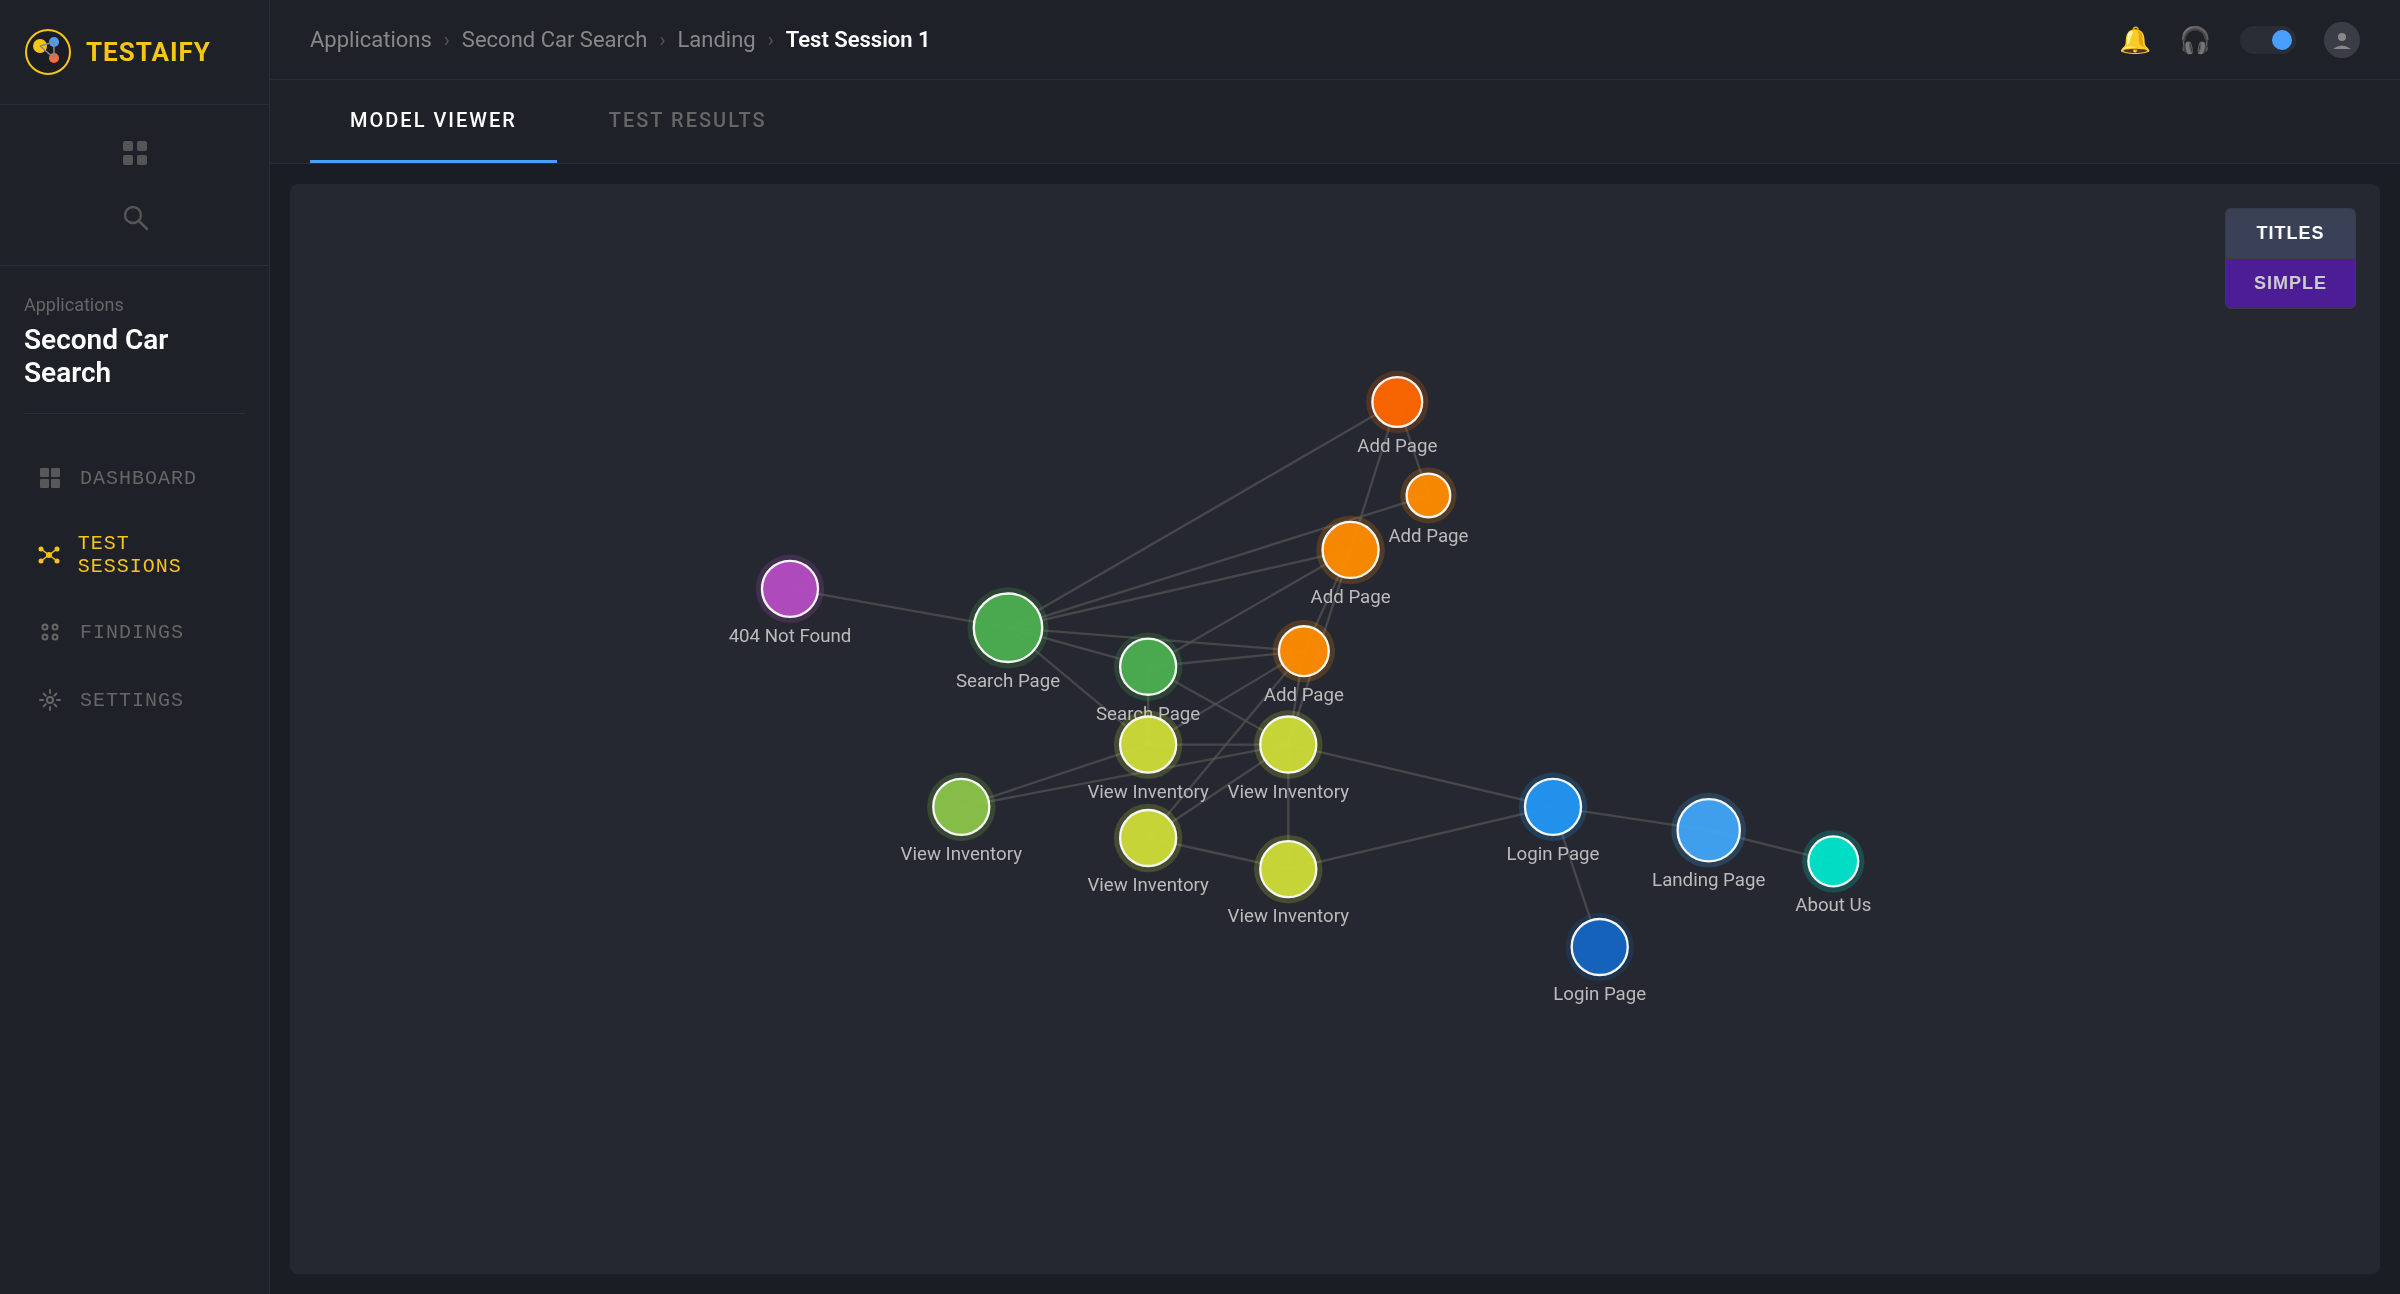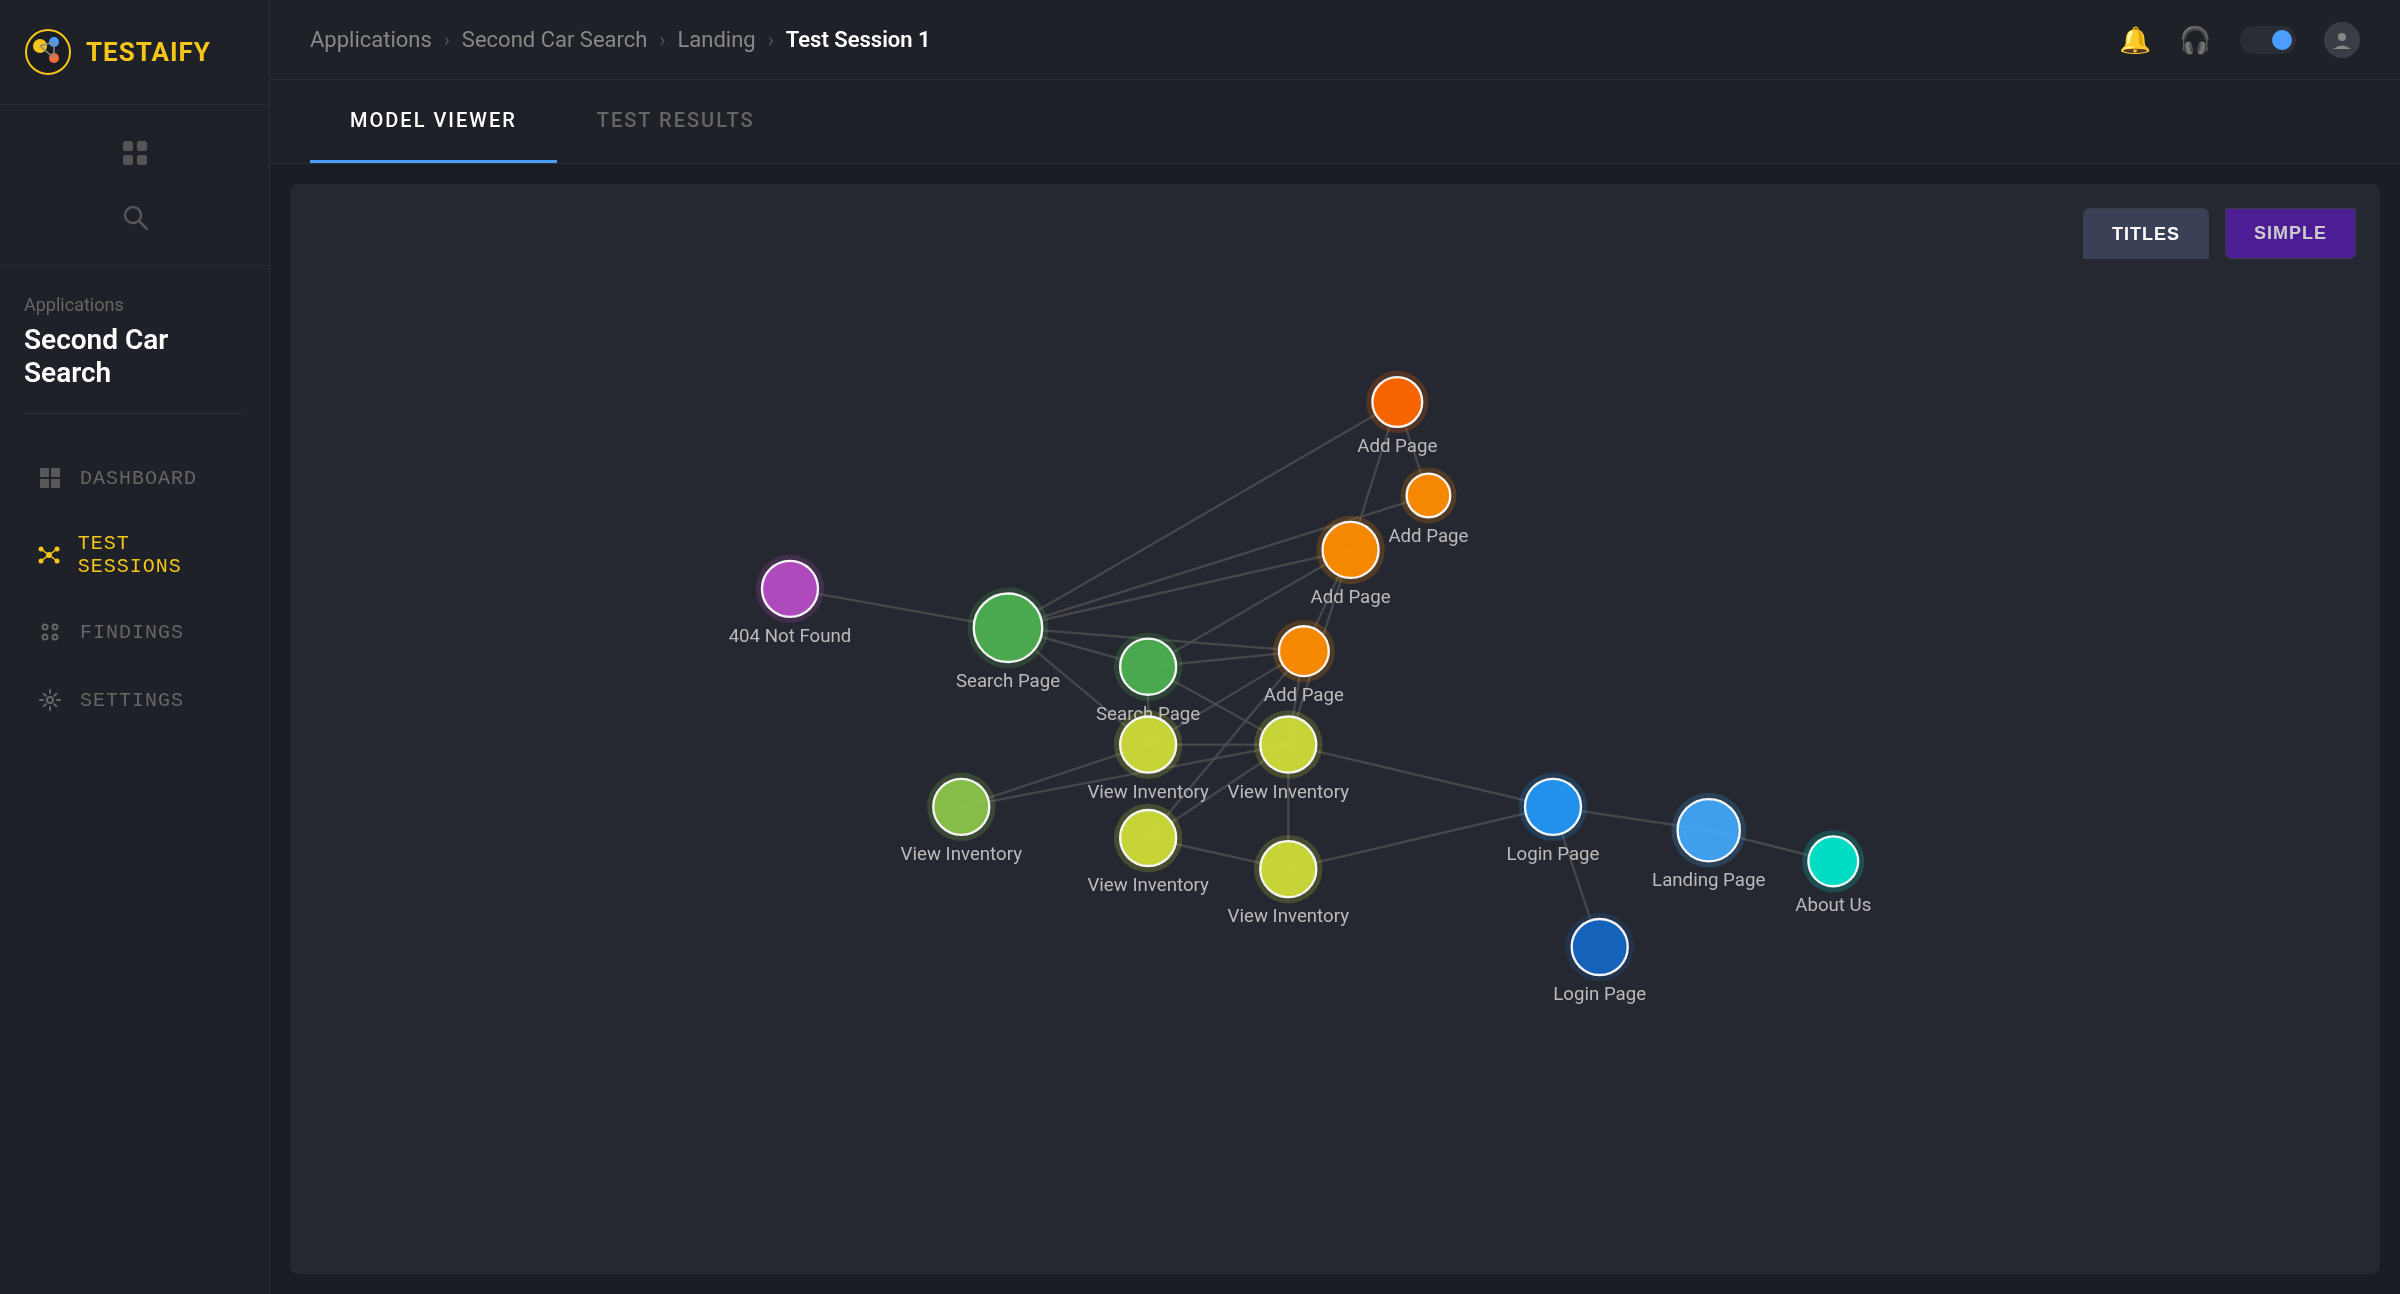--- a/index.html
+++ b/index.html
@@ -202,20 +202,21 @@
       color: #aaa;
       font-size: 18px;
     }
 
     
     .tabs-bar {
       background: #1e2128;
       border-bottom: 1px solid #2a2d35;
       display: flex;
       padding: 0 40px;
+      gap: 12px;
     }
 
     .tab {
       padding: 28px 40px;
       font-size: 20px;
       letter-spacing: 2px;
       font-weight: 500;
       color: #666;
       cursor: pointer;
       border-bottom: 3px solid transparent;
@@ -234,22 +235,22 @@
       overflow: hidden;
       margin: 20px;
       border-radius: 8px;
     }
 
     .graph-controls {
       position: absolute;
       top: 24px;
       right: 24px;
       display: flex;
-      flex-direction: row;
-      gap: 16px;
+      flex-direction: column;
+      gap: 0;
       z-index: 10;
     }
 
     .graph-ctrl-btn {
       padding: 14px 28px;
       background: #4c1d95;
       border: 1px solid #3a3d45;
       color: #ccc;
       font-size: 18px;
       font-weight: 600;

